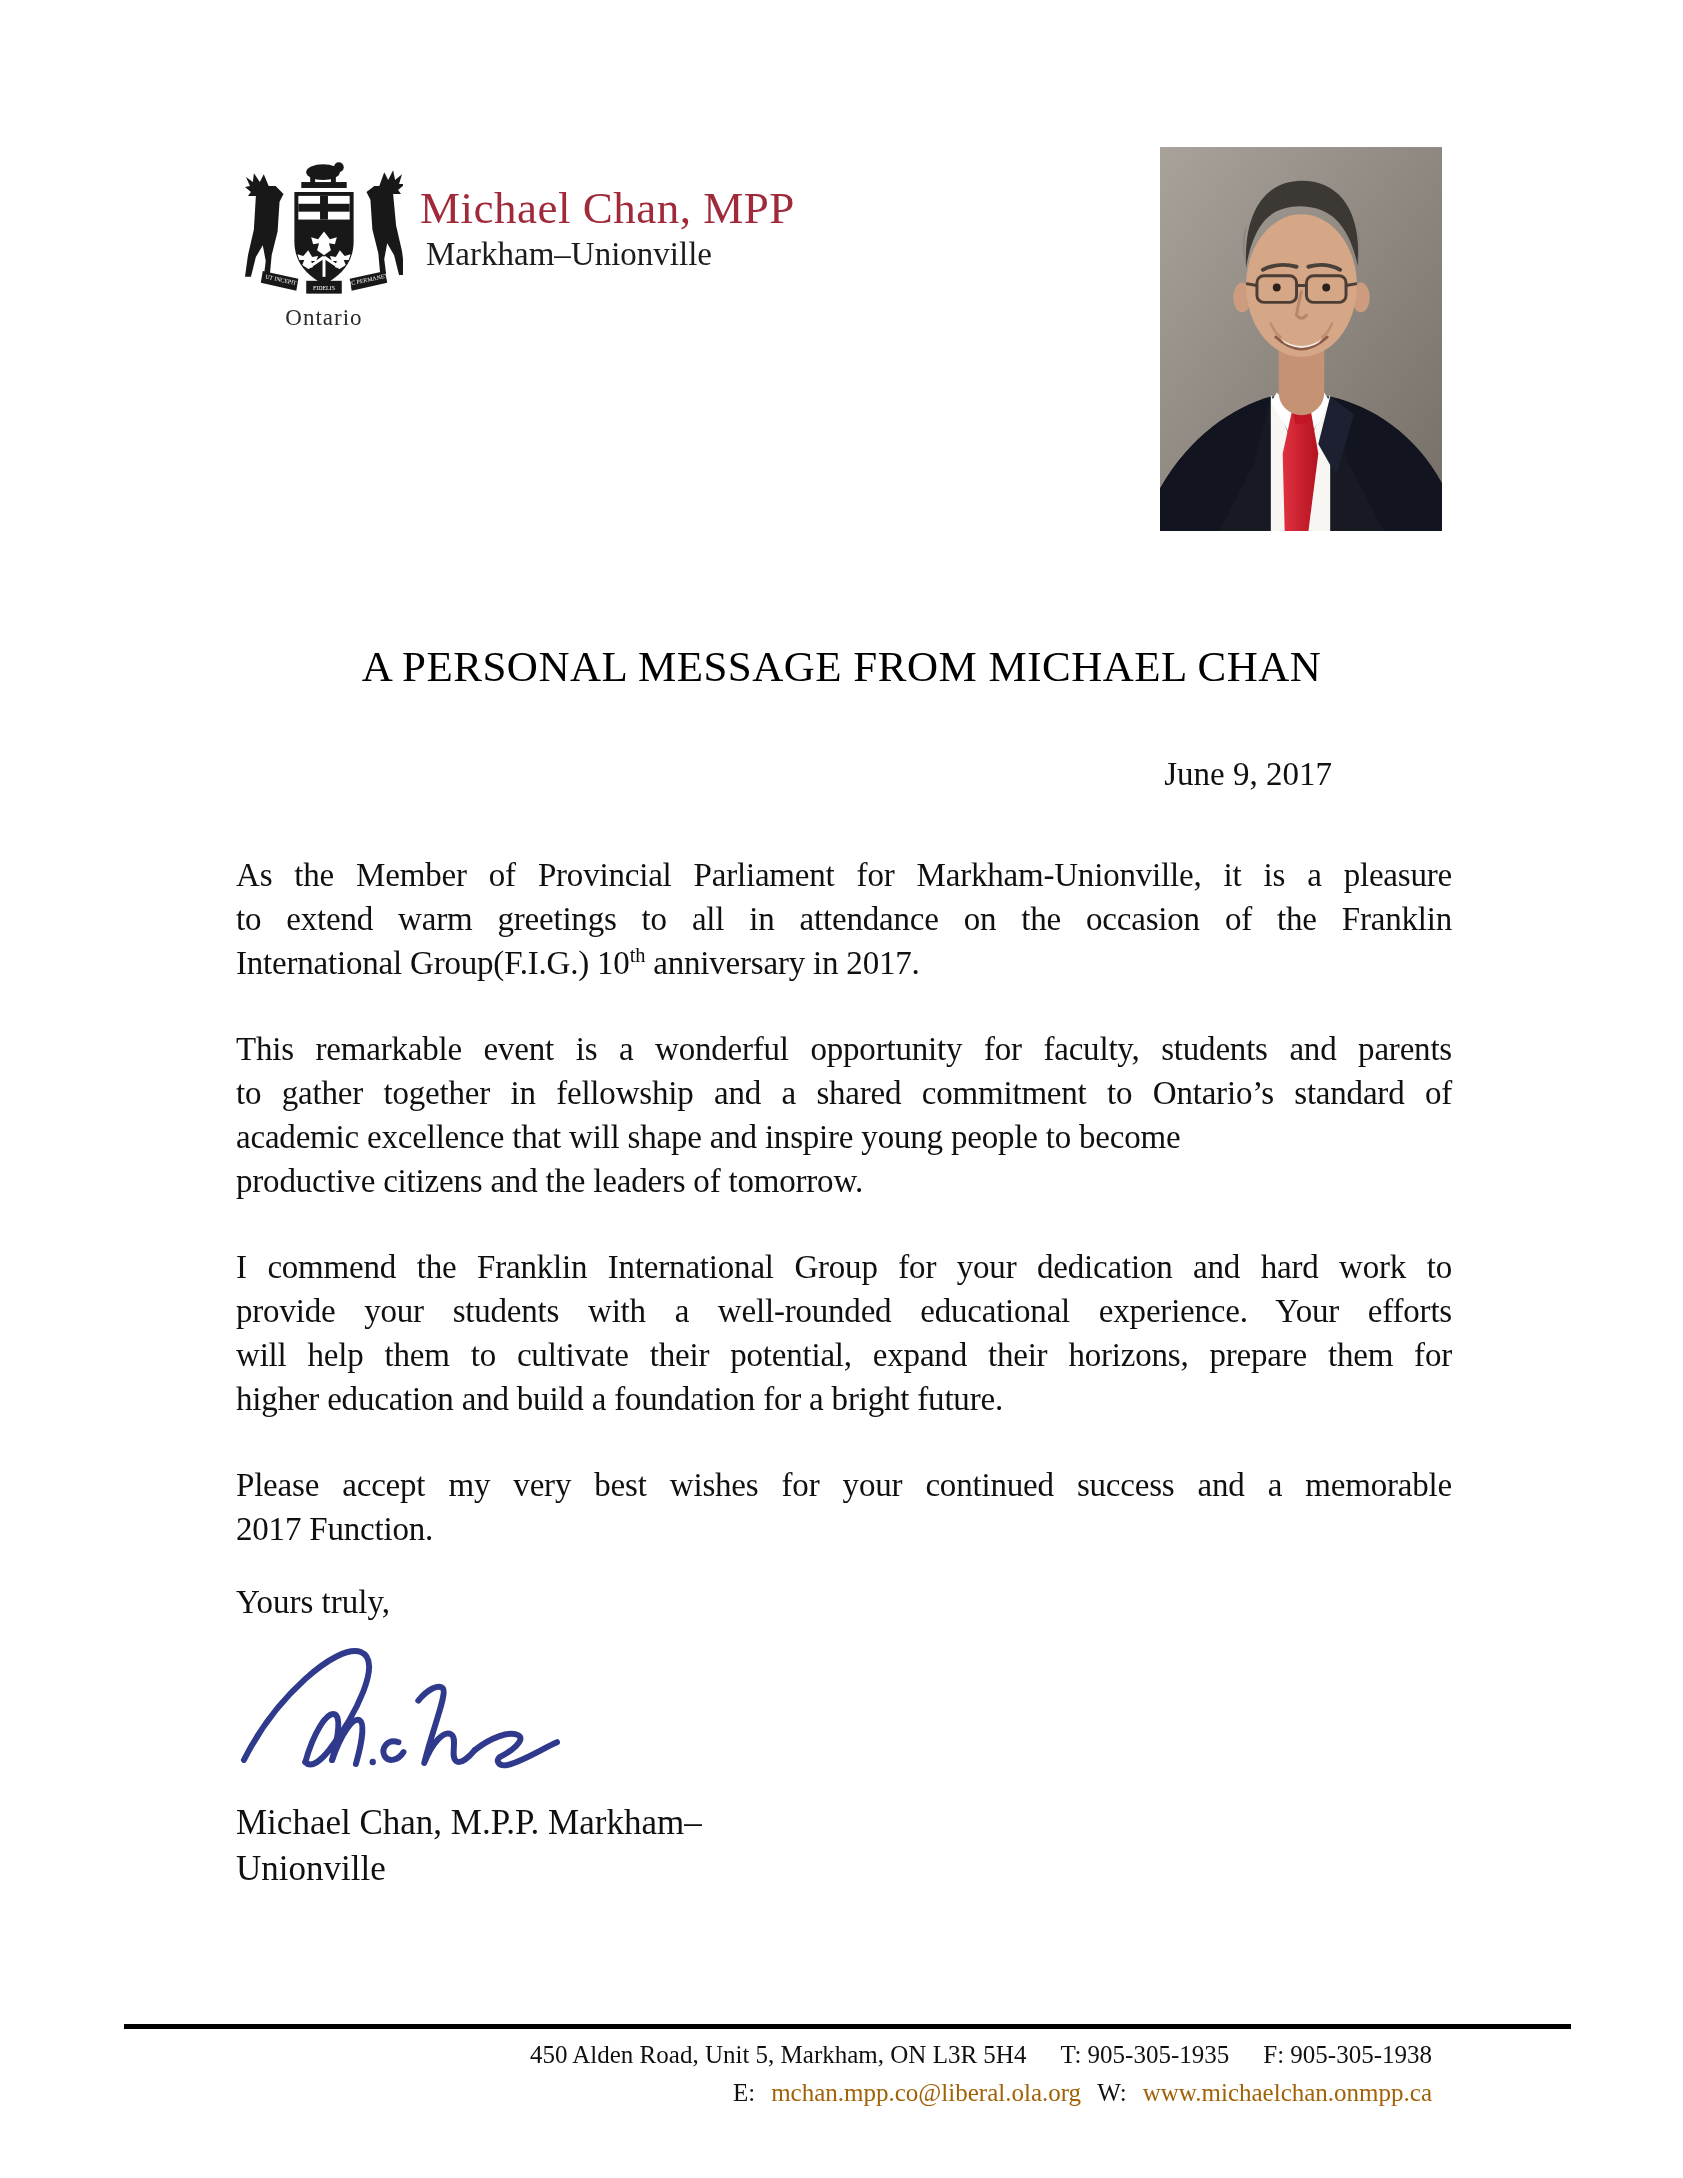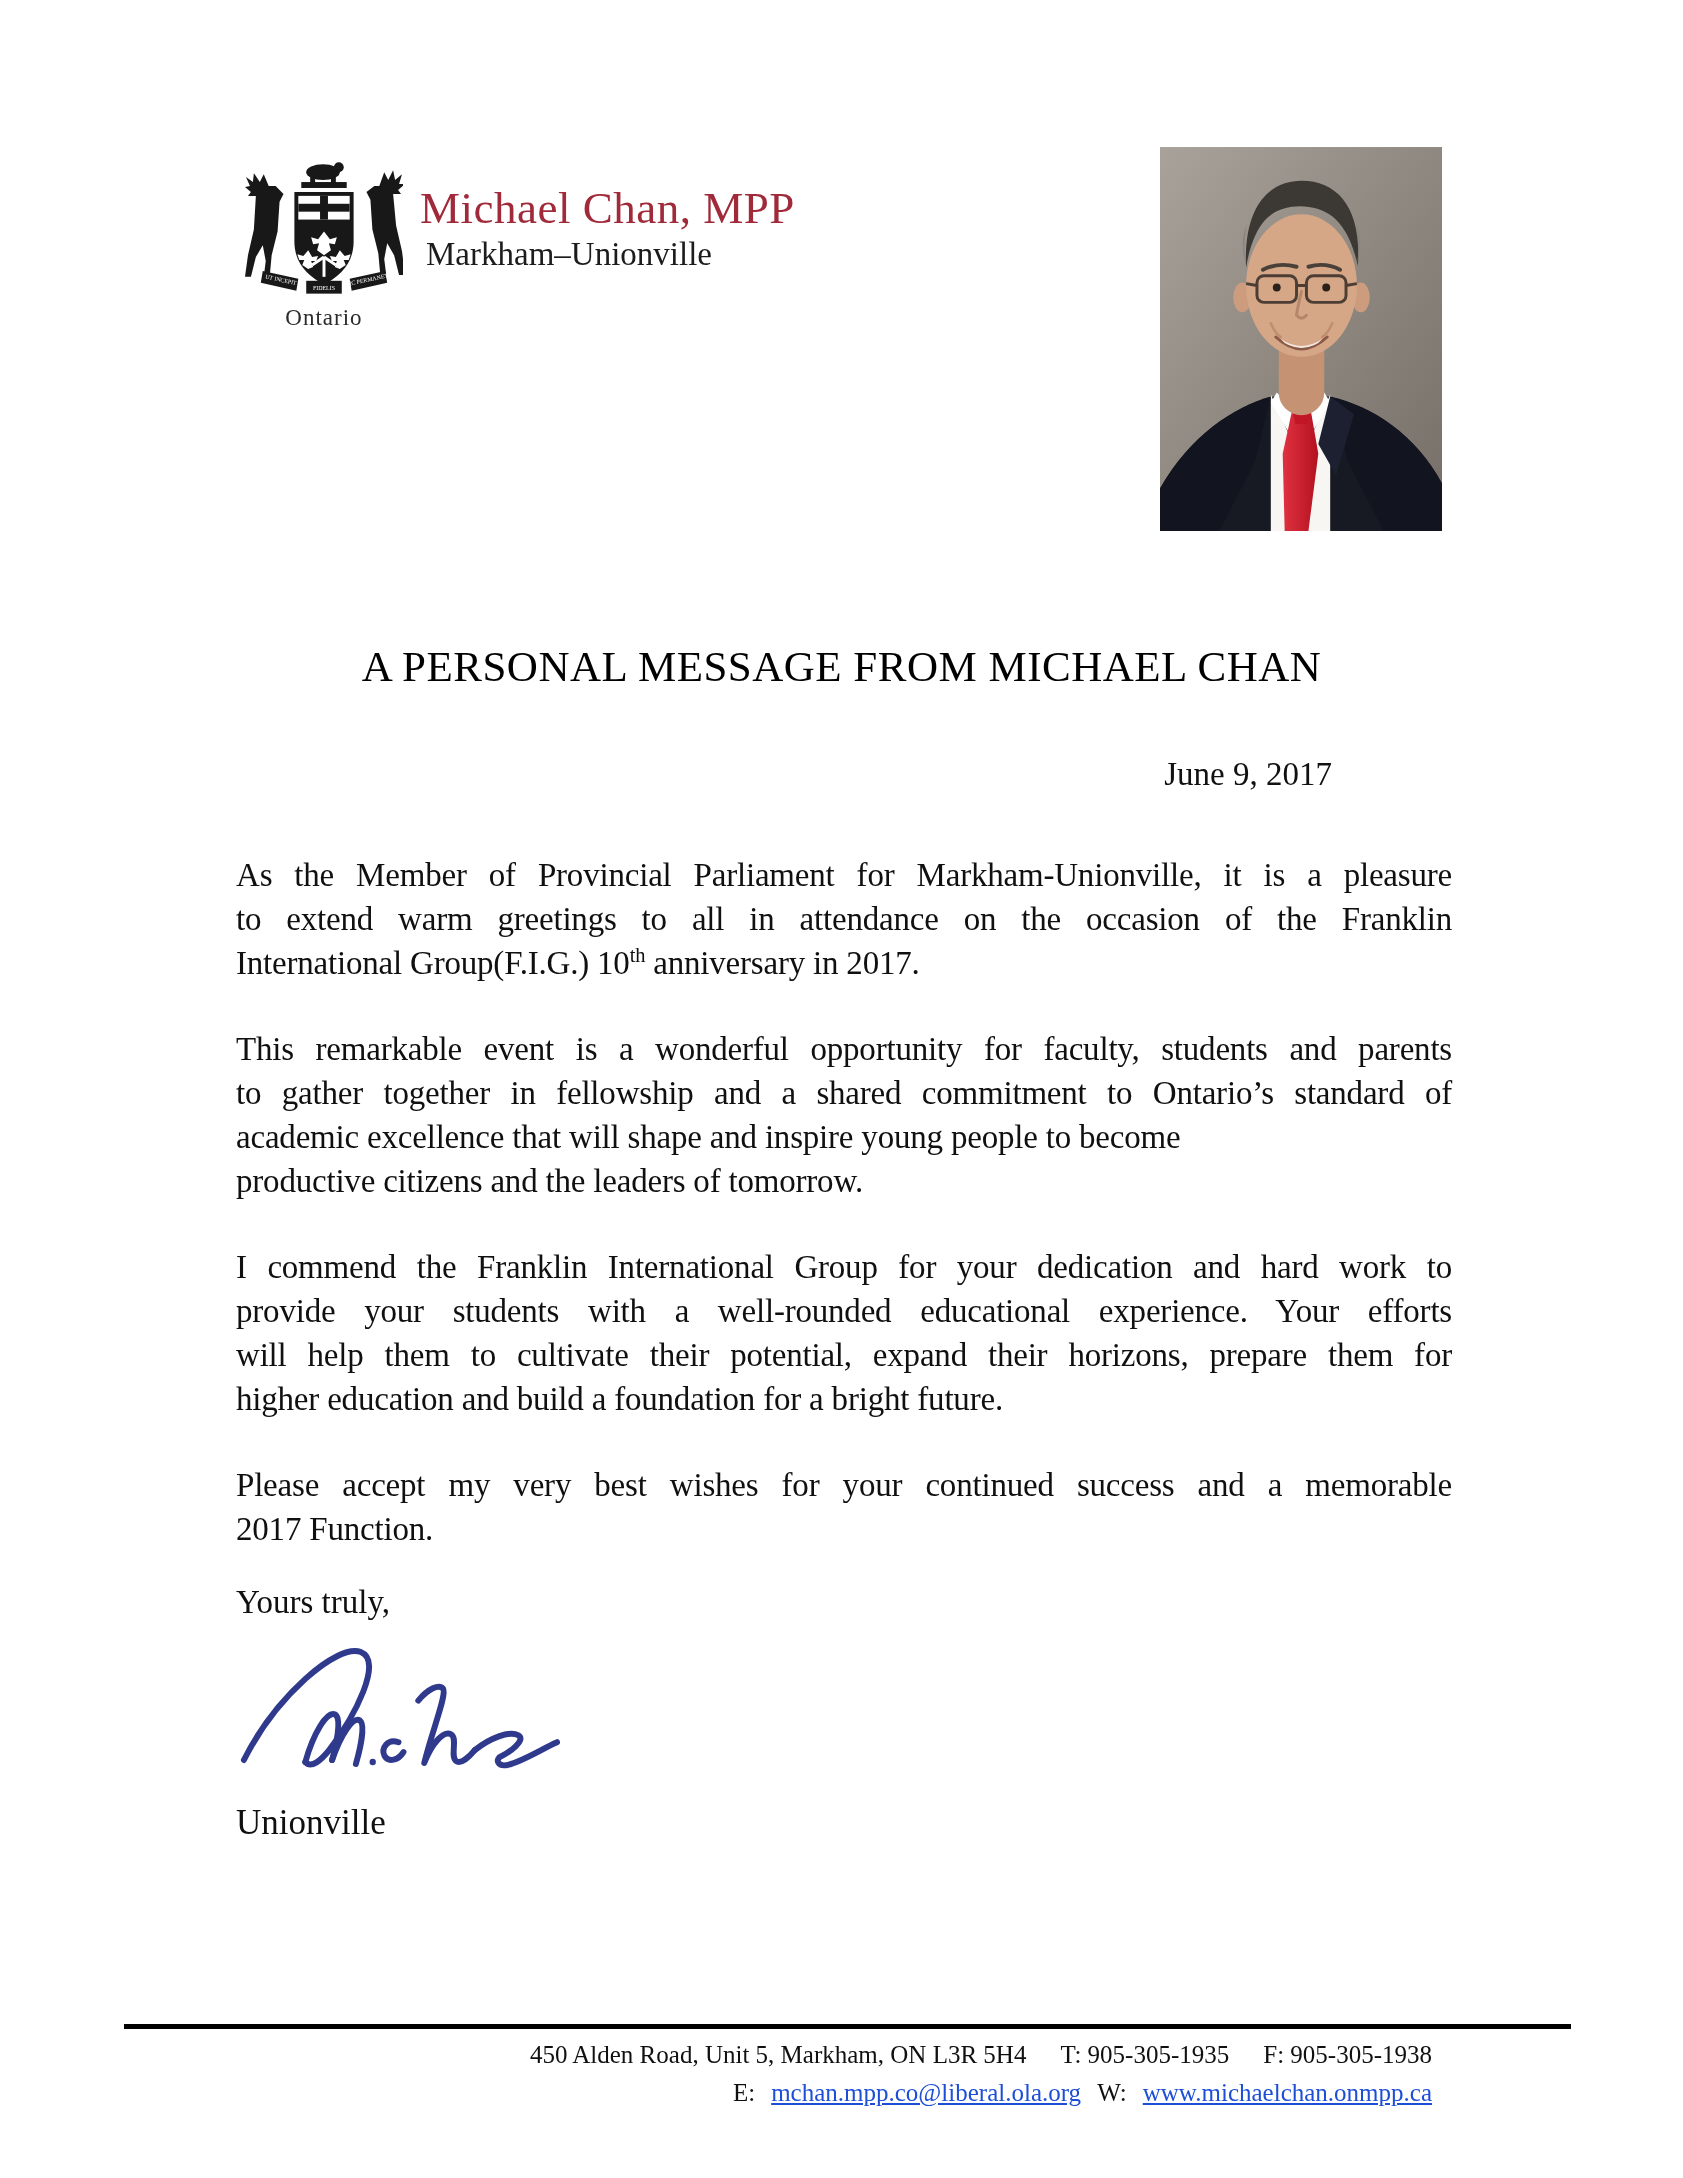--- a/index.html
+++ b/index.html
@@ -33,21 +33,21 @@
 
   
   .signature{left:234px;top:1639px;width:327px;height:139px;}
   .sig-name{left:236px;top:1800px;font-size:35px;line-height:46px;color:#101010;}
 
   
   .footer-rule{left:124px;top:2024px;width:1447px;height:5px;background:#000;}
   .footer{right:251px;top:2036px;text-align:right;font-size:25px;line-height:38px;color:#101010;}
   .footer .gap-lg{display:inline-block;width:34px;}
   .footer .gap-md{display:inline-block;width:16px;}
-  .flink{color:#1d4ed8;text-decoration:underline;cursor:pointer;}
+  .flink{color:#a16207;cursor:pointer;}
 </style>
 </head>
 <body>
 
 <div class="abs coat">
   <svg width="158" height="139" viewBox="0 0 160 140">
 
     <rect x="57" y="26" width="46" height="6" fill="#181818"></rect>
     <ellipse cx="79" cy="16" rx="17" ry="8" fill="#181818"></ellipse>
     <circle cx="95" cy="11" r="5" fill="#181818"></circle>
@@ -176,20 +176,21 @@
       <path d="M99 122 C 108 96 120 78 127 82 C 133 86 127 112 123 126"></path>
       <path d="M166 104 C 155 100 148 110 152 118 C 156 125 166 122 171 114"></path>
       <path d="M186 62 C 196 50 207 45 211 50 C 215 56 200 92 192 125 C 200 104 212 92 219 96 C 226 100 218 118 224 123 C 229 127 238 118 243 112"></path>
       <path d="M243 112 C 258 100 278 92 287 97 C 295 102 278 114 270 118 C 263 121 266 129 276 127 C 292 123 312 110 326 104"></path>
     </g>
     <circle cx="140" cy="124" r="3.2" fill="#2f3a8d"></circle>
   </svg>
 </div>
 
 <div class="abs sig-name">
+  <div>Michael Chan, M.P.P.  Markham–</div>
   <div>Unionville</div>
 </div>
 
 <div class="abs footer-rule"></div>
 <div class="abs footer">
   <div>
     <span>450 Alden Road, Unit 5, Markham, ON L3R 5H4</span><span class="gap-lg"></span><span>T: 905-305-1935</span><span class="gap-lg"></span><span>F: 905-305-1938</span>
   </div>
   <div>
     <span>E:</span><span class="gap-md"></span><span class="flink">mchan.mpp.co@liberal.ola.org</span><span class="gap-md"></span><span>W:</span><span class="gap-md"></span><span class="flink">www.michaelchan.onmpp.ca</span>

